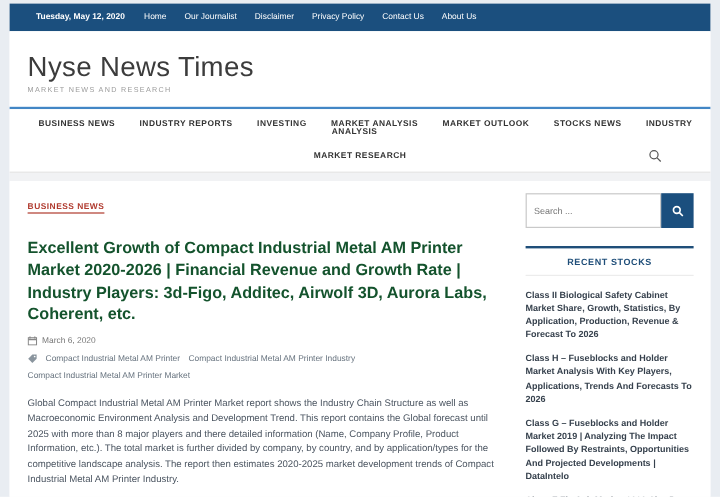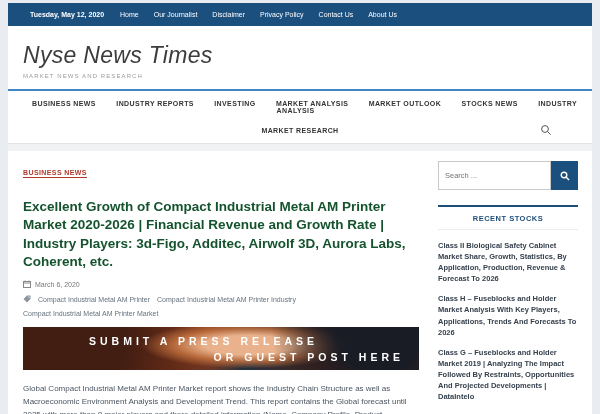--- a/index.html
+++ b/index.html
@@ -15,21 +15,21 @@
   .topbar {
     height:23px; background:#1b4f7e; display:flex; align-items:center;
     padding-left:22px; color:#fff; font-size:7px;
   }
   .topbar .date { margin-right:16px; font-weight:bold; }
   .topbar .tmenu { display:flex; gap:15px; }
   .topbar .tmenu span { cursor:pointer; }
 
   
   .header { padding:16px 0 10px 15px; border-bottom:2px solid #4286c5; background:#fff; }
-  .site-title { font-size:23px; color:#3c3c3c; font-weight:normal; letter-spacing:.3px;font-style:italic; }
+  .site-title { font-size:23px; color:#3c3c3c; font-weight:normal; letter-spacing:.3px; }
   .site-tagline { font-size:6px; color:#9b9b9b; letter-spacing:1.1px; margin-top:4px; }
 
   
   .nav { position:relative; background:#fff; border-bottom:1px solid #e3e3e3; padding:9px 0 9px; text-align:center; }
   .nav-row { font-size:7px; font-weight:bold; color:#333; letter-spacing:.4px; }
   .nav-row.first { margin-bottom:13px; }
   .nav-row span { margin:0 9px; cursor:pointer; }
   .nav-search { position:absolute; right:40px; bottom:7px; width:12px; height:12px; cursor:pointer; }
 
   .gray-gap { height:7px; background:#f1f2f4; }
@@ -136,24 +136,20 @@
       <div class="tags">
         <svg width="8" height="8" viewBox="0 0 8 8">
           <path d="M0.5 4 L4 0.5 H7.5 V4 L4 7.5 Z" fill="#8a959e"></path>
           <circle cx="5.9" cy="2.1" r="0.7" fill="#fff"></circle>
         </svg>
         <a>Compact Industrial Metal AM Printer</a>
         <a>Compact Industrial Metal AM Printer Industry</a>
         <a>Compact Industrial Metal AM Printer Market</a>
       </div>
 
-      <div class="banner">
-        <div class="l1">SUBMIT A PRESS RELEASE</div>
-        <div class="l2">OR GUEST POST HERE</div>
-      </div>
 
       <div class="body-text">Global Compact Industrial Metal AM Printer Market report shows the Industry Chain Structure as well as Macroeconomic Environment Analysis and Development Trend. This report contains the Global forecast until 2025 with more than 8 major players and there detailed information (Name, Company Profile, Product Information, etc.). The total market is further divided by company, by country, and by application/types for the competitive landscape analysis. The report then estimates 2020-2025 market development trends of Compact Industrial Metal AM Printer Industry.</div>
 
       
     </div>
 
     <div class="sidebar">
       <div class="search-row">
         <input class="search-input" type="text" placeholder="Search ..." style="">
         <button class="search-btn">

